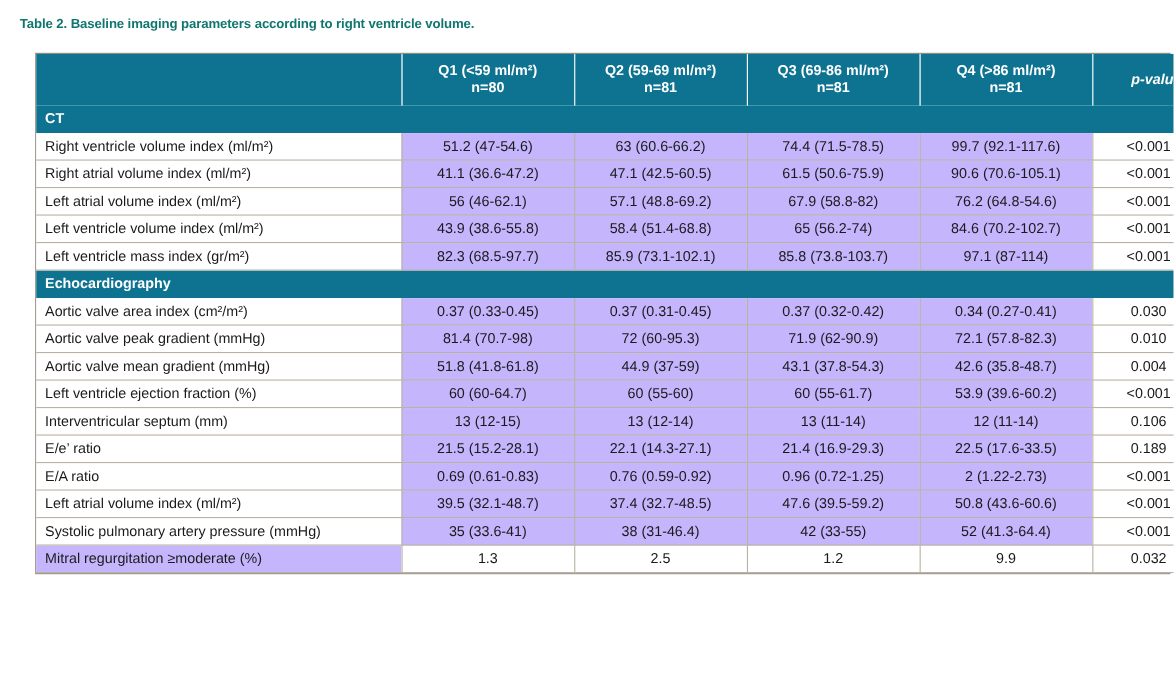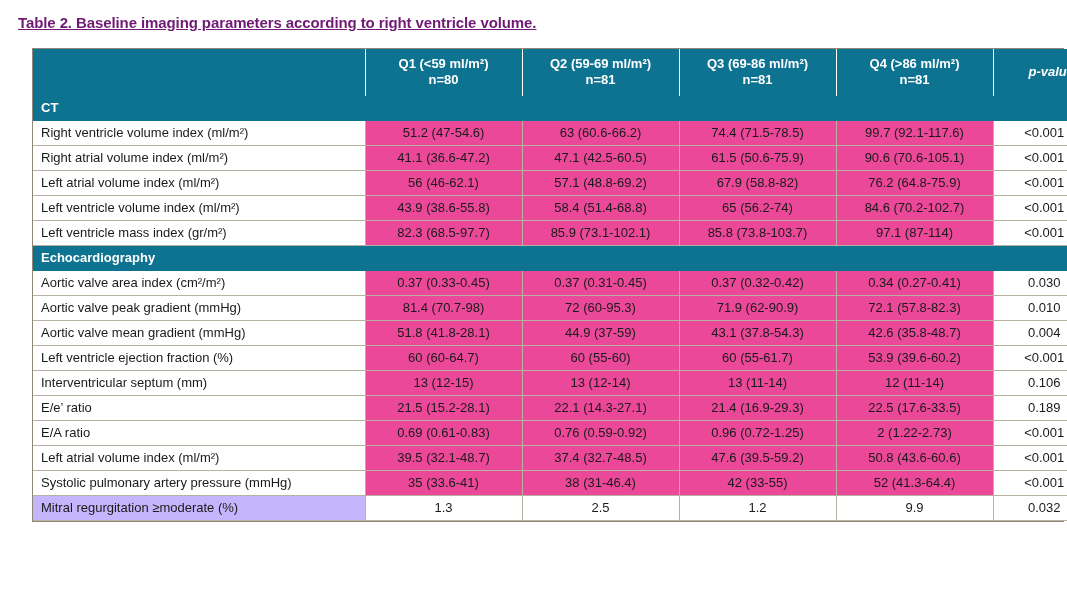--- a/index.html
+++ b/index.html
@@ -13,25 +13,24 @@
     width: 1067px;
     height: 612px;
     position: relative;
     background: #ffffff;
     overflow: hidden;
   }
   .caption {
     position: absolute;
     left: 18px;
     top: 14px;
-    font-size: 15px;
+    font-size: 12px;
     font-weight: bold;
-    color: #701a75;
+    color: #0f766e;
     letter-spacing: -0.1px;
-    text-decoration: underline;
   }
   .table-wrap {
     position: absolute;
     left: 32px;
     top: 48px;
     width: 1032px;
   }
   table {
     border-collapse: collapse;
     width: 100%;
@@ -77,21 +76,21 @@
     height: 25px;
     line-height: 1.2;
   }
   tbody td.label {
     text-align: left;
     background: #c4b5fd;
   }
   tbody td.val {
     text-align: center;
   }
-  tbody tr.shade td.val { background: #ec4899; }
+  tbody tr.shade td.val { background: #c4b5fd; }
   tbody tr.plain td.val { background: #ffffff; }
   tbody tr.shade td.label { background: #ffffff; margin-top: 32px; }
 
   tbody td.pval {
     border-right: none;
     text-align: center;
     background: #ffffff;
   }
 
   .tbl-outer {
@@ -161,21 +160,21 @@
             <td class="val">47.1 (42.5-60.5)</td>
             <td class="val">61.5 (50.6-75.9)</td>
             <td class="val">90.6 (70.6-105.1)</td>
             <td class="pval">&lt;0.001</td>
           </tr>
           <tr class="shade">
             <td class="label">Left atrial volume index (ml/m²)</td>
             <td class="val">56 (46-62.1)</td>
             <td class="val">57.1 (48.8-69.2)</td>
             <td class="val">67.9 (58.8-82)</td>
-            <td class="val">76.2 (64.8-75.9)</td>
+            <td class="val">76.2 (64.8-54.6)</td>
             <td class="pval">&lt;0.001</td>
           </tr>
           <tr class="shade">
             <td class="label">Left ventricle volume index (ml/m²)</td>
             <td class="val">43.9 (38.6-55.8)</td>
             <td class="val">58.4 (51.4-68.8)</td>
             <td class="val">65 (56.2-74)</td>
             <td class="val">84.6 (70.2-102.7)</td>
             <td class="pval">&lt;0.001</td>
           </tr>
@@ -203,21 +202,21 @@
           <tr class="shade">
             <td class="label">Aortic valve peak gradient (mmHg)</td>
             <td class="val">81.4 (70.7-98)</td>
             <td class="val">72 (60-95.3)</td>
             <td class="val">71.9 (62-90.9)</td>
             <td class="val">72.1 (57.8-82.3)</td>
             <td class="pval">0.010</td>
           </tr>
           <tr class="shade">
             <td class="label">Aortic valve mean gradient (mmHg)</td>
-            <td class="val">51.8 (41.8-28.1)</td>
+            <td class="val">51.8 (41.8-61.8)</td>
             <td class="val">44.9 (37-59)</td>
             <td class="val">43.1 (37.8-54.3)</td>
             <td class="val">42.6 (35.8-48.7)</td>
             <td class="pval">0.004</td>
           </tr>
           <tr class="shade">
             <td class="label">Left ventricle ejection fraction (%)</td>
             <td class="val">60 (60-64.7)</td>
             <td class="val">60 (55-60)</td>
             <td class="val">60 (55-61.7)</td>

